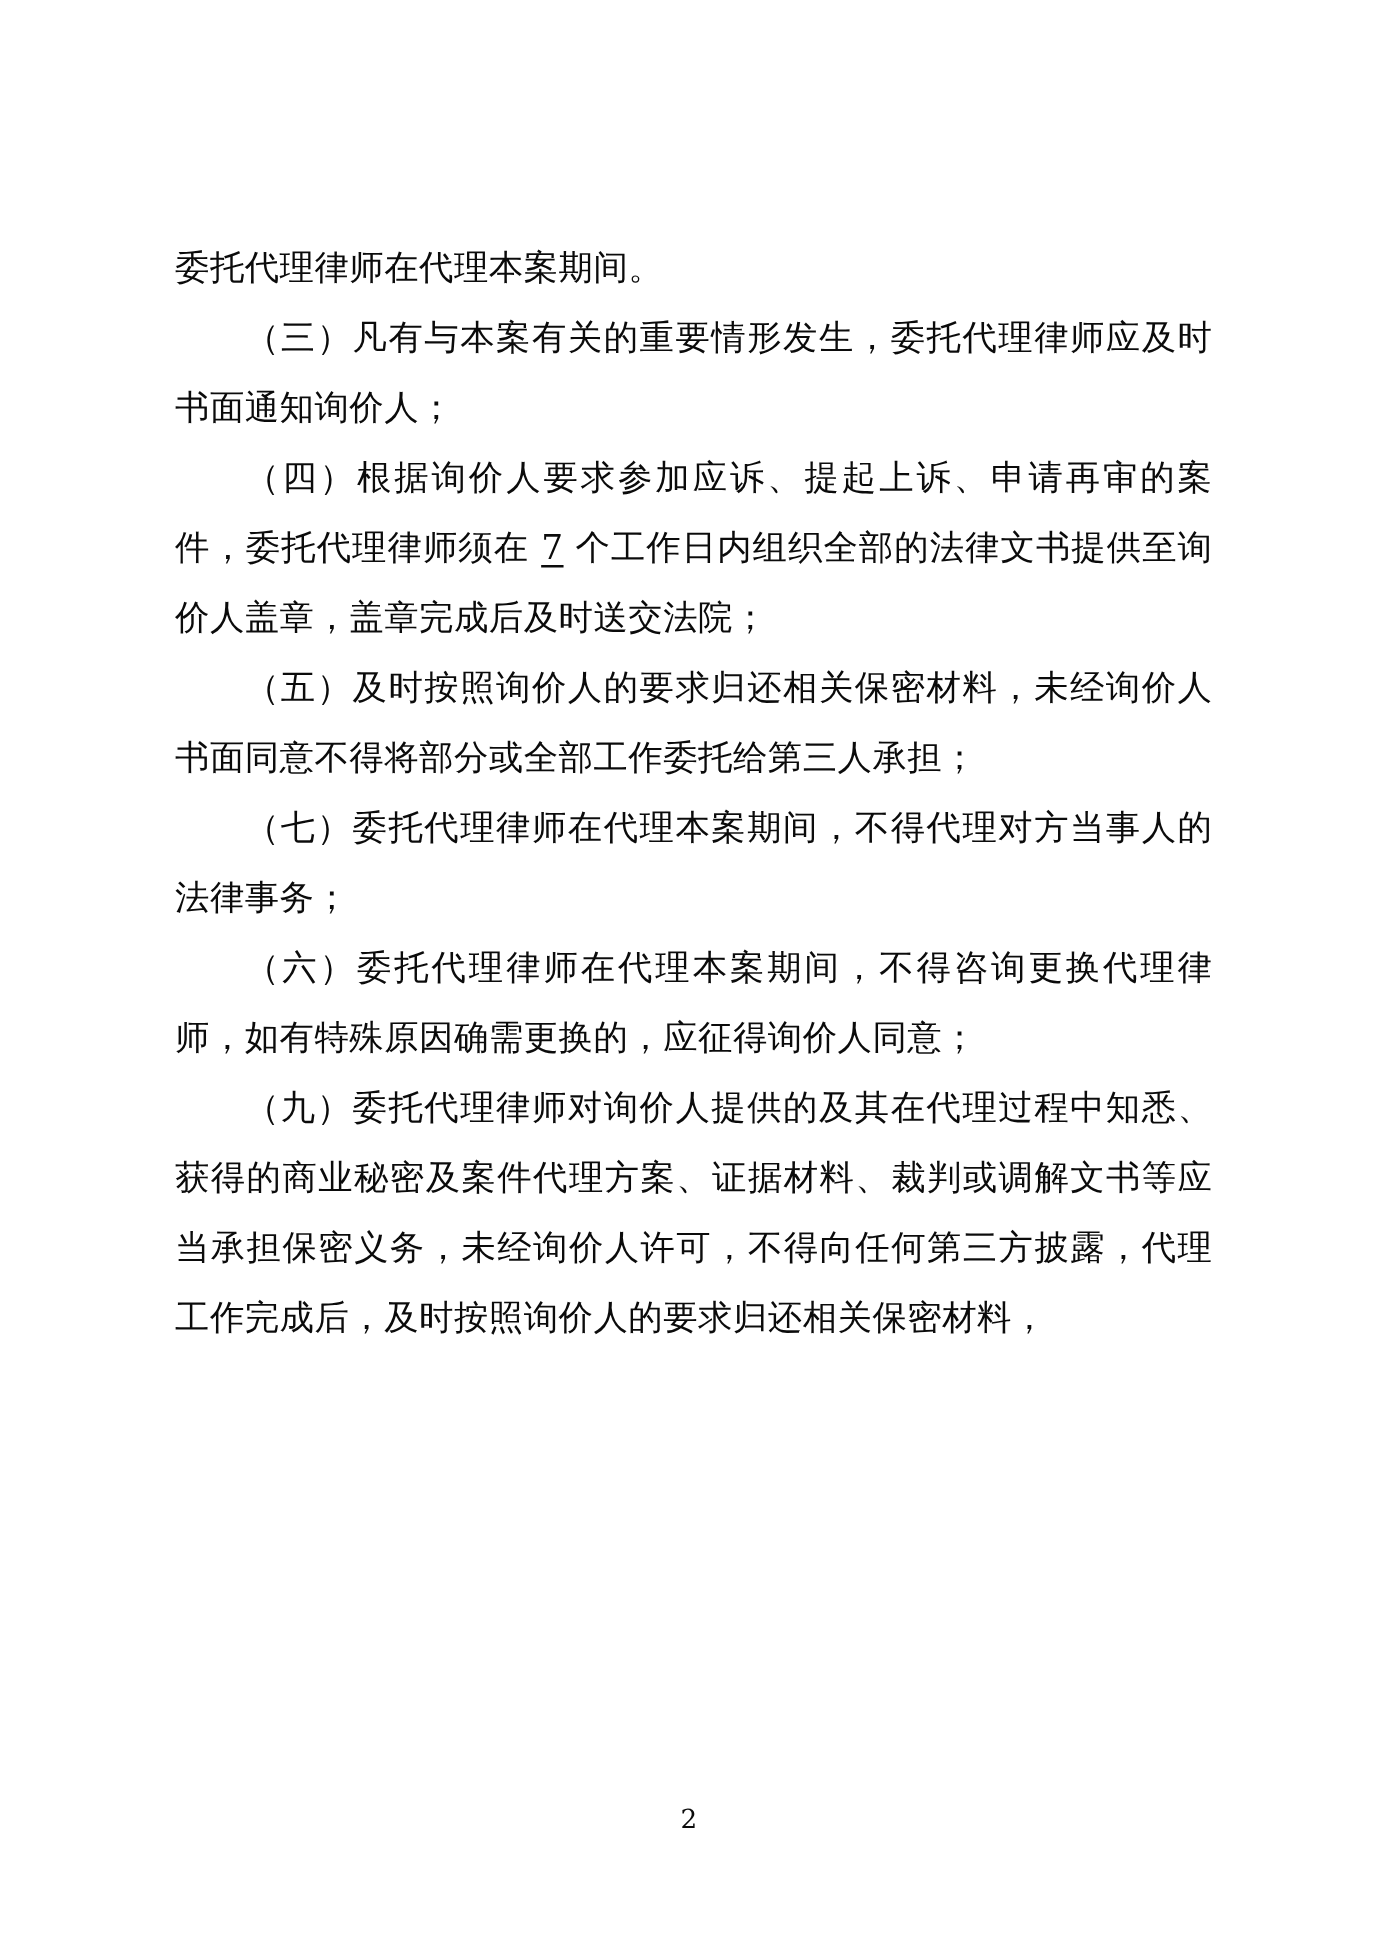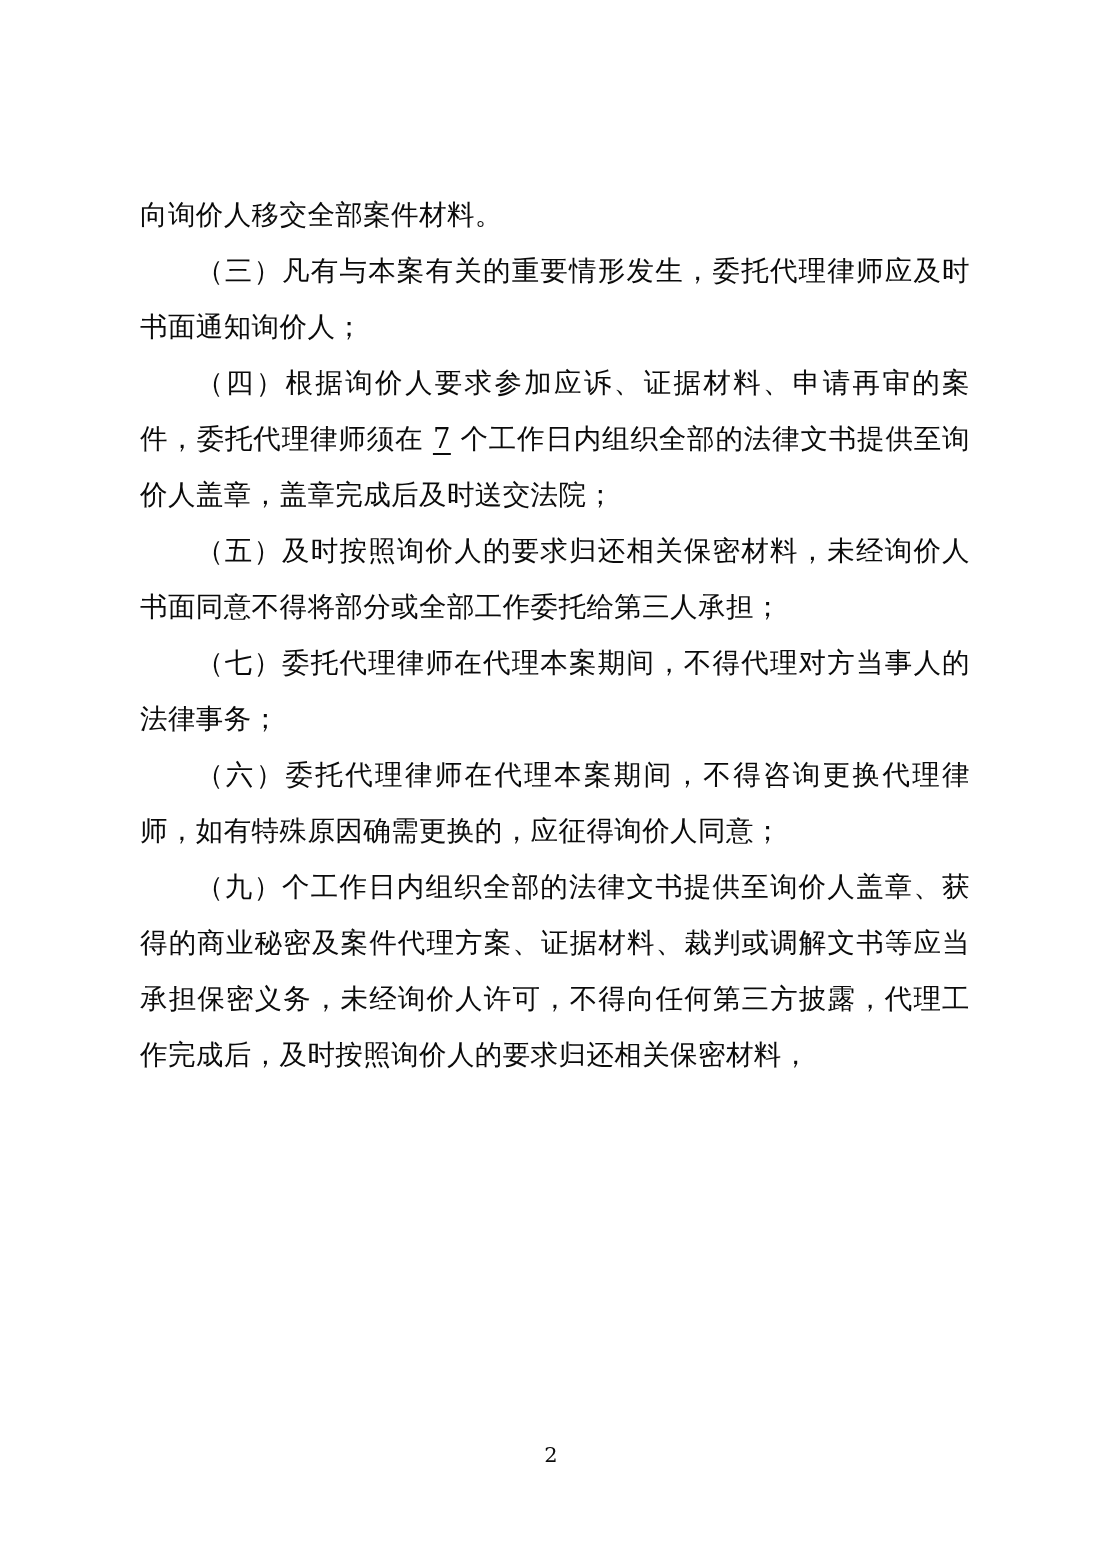--- a/index.html
+++ b/index.html
@@ -48,22 +48,22 @@
     font-size: 21px;
     font-family: "DejaVu Serif", "Liberation Serif", serif;
     color: #0b0b0b;
   }
 </style>
 </head>
 <body>
 
 <div class="page">
   <div class="body-area" id="body-area">
-      <p class="para"><span>向询价人移交全部案件材料。</span></p>
+      <p class="para"><span>委托代理律师在代理本案期间。</span></p>
       <p class="para indent"><span>（三）凡有与本案有关的重要情形发生，委托代理律师应及时书面通知询价人；</span></p>
-      <p class="para indent"><span>（四）根据询价人要求参加应诉、证据材料、申请再审的案件，委托代理律师须在 </span><span class="u">7</span><span> 个工作日内组织全部的法律文书提供至询价人盖章，盖章完成后及时送交法院；</span></p>
+      <p class="para indent"><span>（四）根据询价人要求参加应诉、提起上诉、申请再审的案件，委托代理律师须在 </span><span class="u">7</span><span> 个工作日内组织全部的法律文书提供至询价人盖章，盖章完成后及时送交法院；</span></p>
       <p class="para indent"><span>（五）及时按照询价人的要求归还相关保密材料，未经询价人书面同意不得将部分或全部工作委托给第三人承担；</span></p>
       <p class="para indent"><span>（七）委托代理律师在代理本案期间，不得代理对方当事人的法律事务；</span></p>
       <p class="para indent"><span>（六）委托代理律师在代理本案期间，不得咨询更换代理律师，如有特殊原因确需更换的，应征得询价人同意；</span></p>
-      <p class="para indent"><span>（九）个工作日内组织全部的法律文书提供至询价人盖章、获得的商业秘密及案件代理方案、证据材料、裁判或调解文书等应当承担保密义务，未经询价人许可，不得向任何第三方披露，代理工作完成后，及时按照询价人的要求归还相关保密材料，</span></p>
+      <p class="para indent"><span>（九）委托代理律师对询价人提供的及其在代理过程中知悉、获得的商业秘密及案件代理方案、证据材料、裁判或调解文书等应当承担保密义务，未经询价人许可，不得向任何第三方披露，代理工作完成后，及时按照询价人的要求归还相关保密材料，</span></p>
     </div>
   <div class="page-number">2</div>
 </div>
 
 </body></html>

